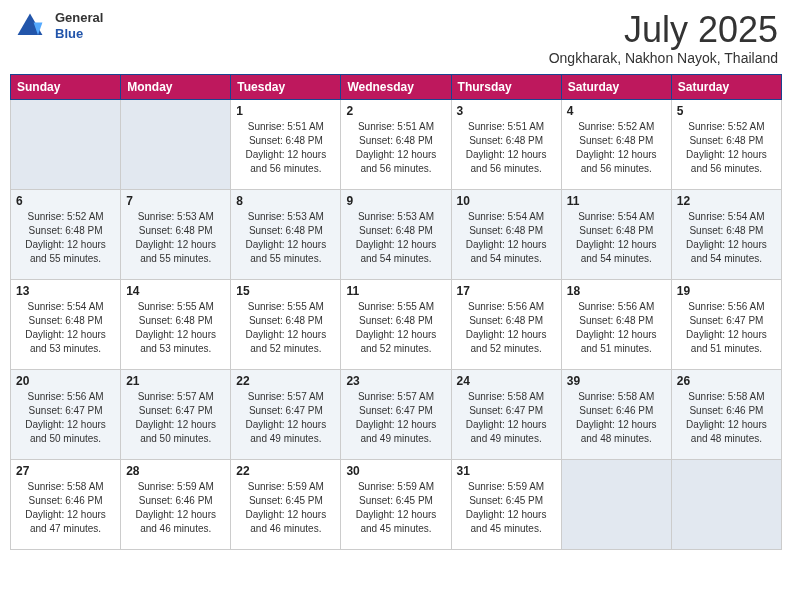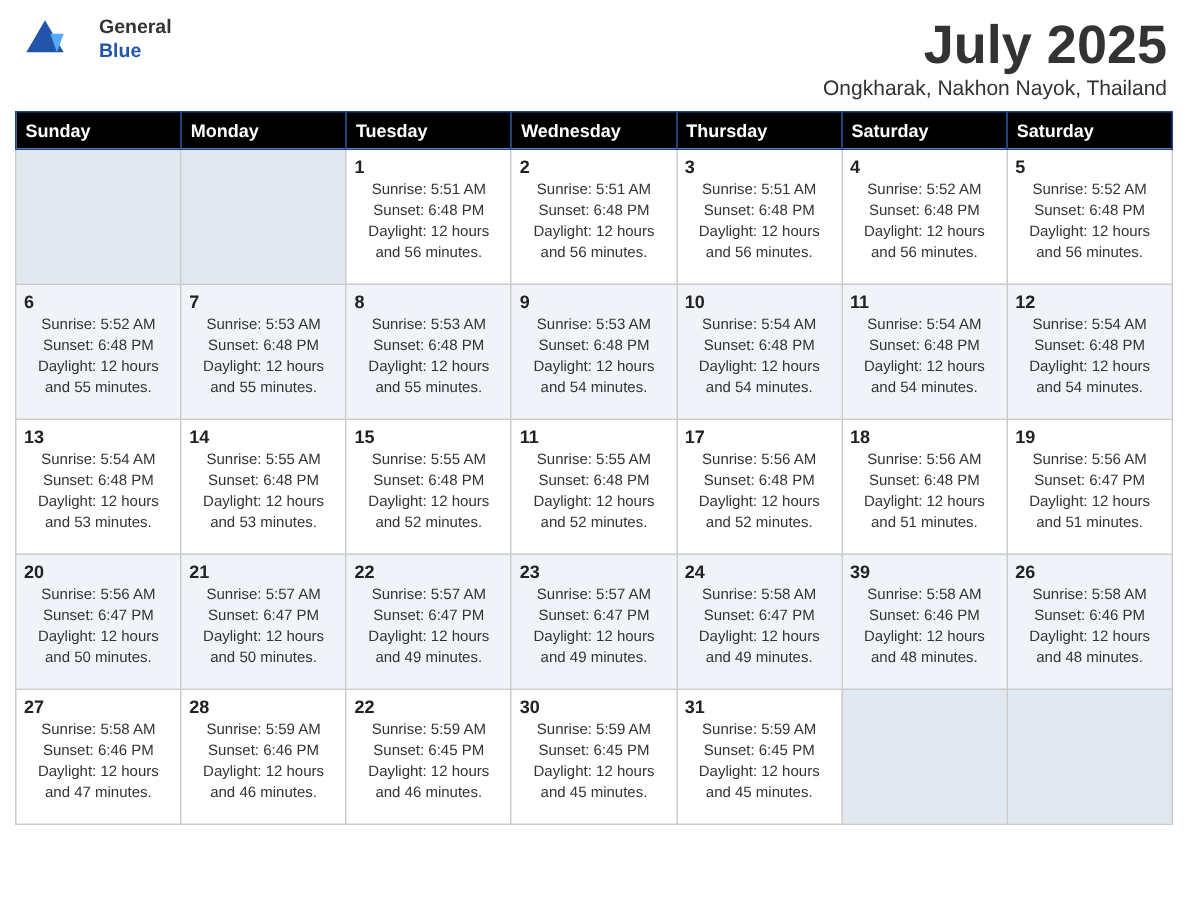--- a/index.html
+++ b/index.html
@@ -13,55 +13,55 @@
     .header {
       display: flex;
       justify-content: space-between;
       align-items: flex-start;
       margin-bottom: 8px;
       padding: 0 4px;
     }
     .logo {
       display: flex;
       align-items: center;
-      gap: 20px;
+      gap: 9px;
     }
     .logo-text {
       display: flex;
       flex-direction: column;
       font-size: 13px;
       font-weight: bold;
       line-height: 1.2;
     }
     .logo-general { color: #333; }
     .logo-blue { color: #2255aa; }
     .logo-icon {
       width: 32px;
       height: 32px;
     }
     .title-block {
       text-align: right;
     }
     .title-month {
       font-size: 36px;
-      font-weight: bold;
+      font-weight: normal;
       color: #333;
       line-height: 1.1;
     }
     .title-location {
       font-size: 14px;
       color: #333;
     }
     .calendar {
       width: 100%;
       border-collapse: collapse;
       font-size: 10.5px;
     }
     .calendar th {
-      background: #000000;
+      background: #be185d;
       color: #fff;
       text-align: left;
       padding: 5px 6px;
       font-size: 12px;
       font-weight: bold;
       border: 1px solid #1a4490;
     }
     .calendar td {
       border: 1px solid #ccc;
       vertical-align: top;

